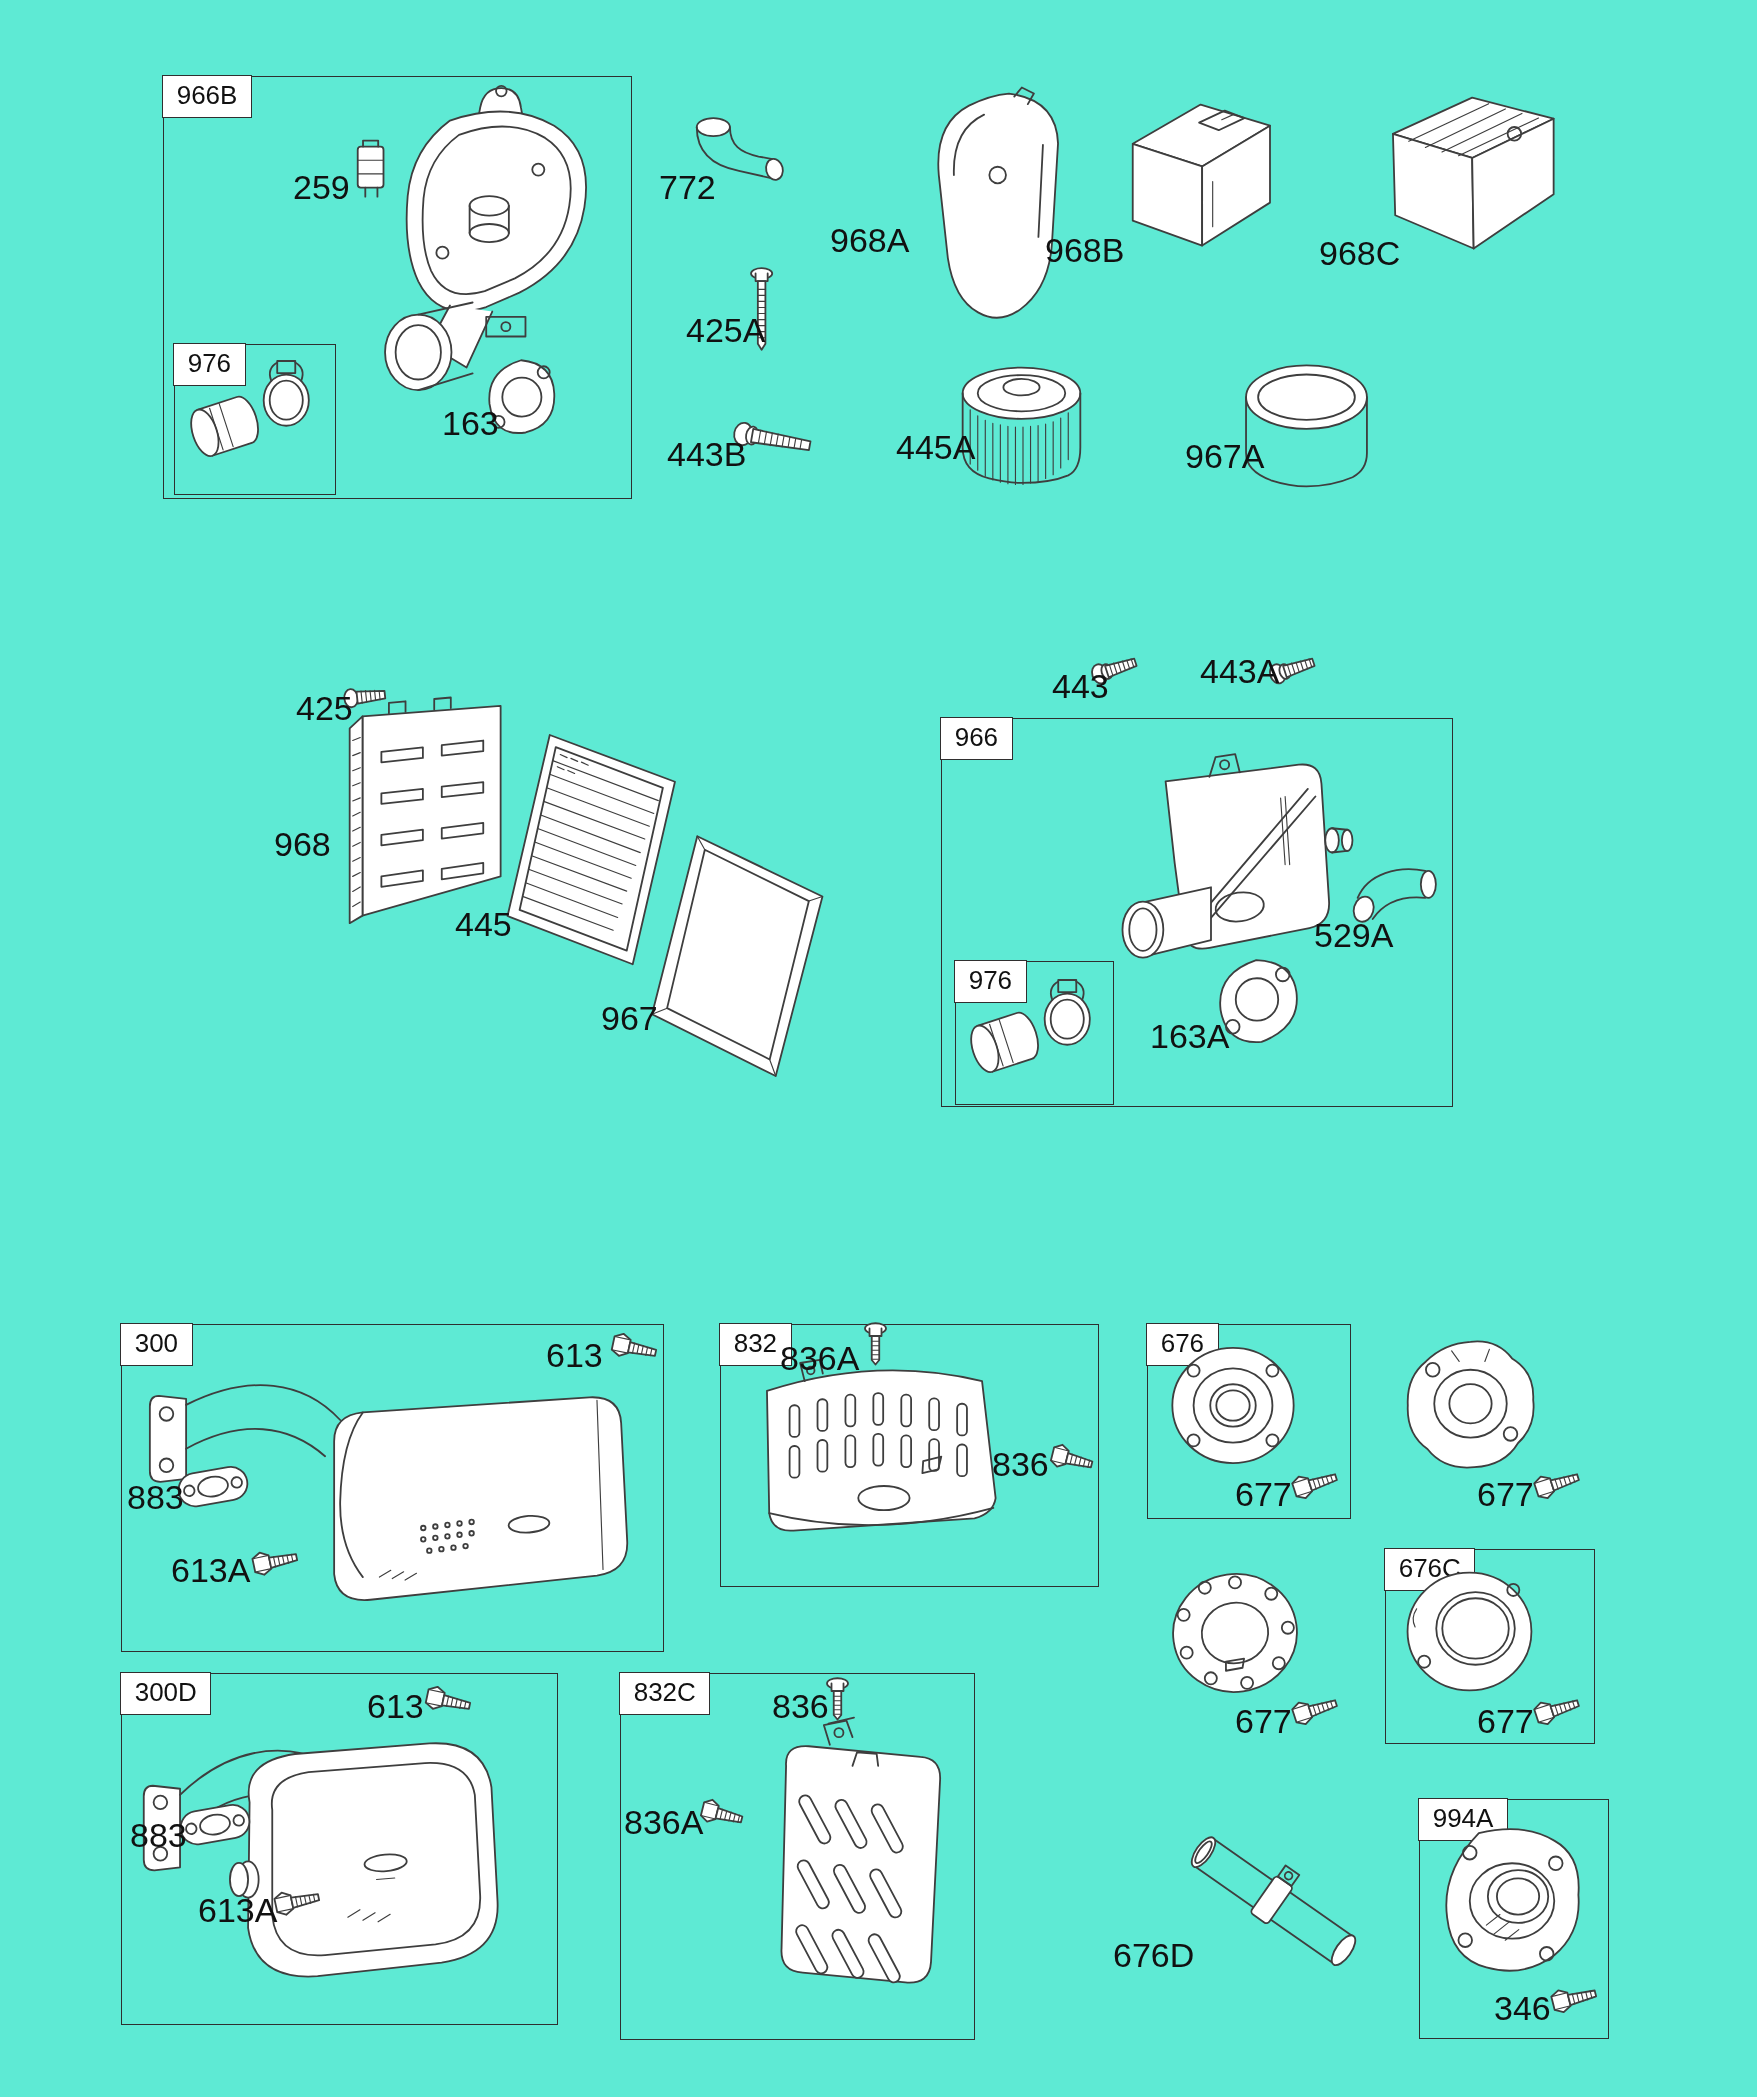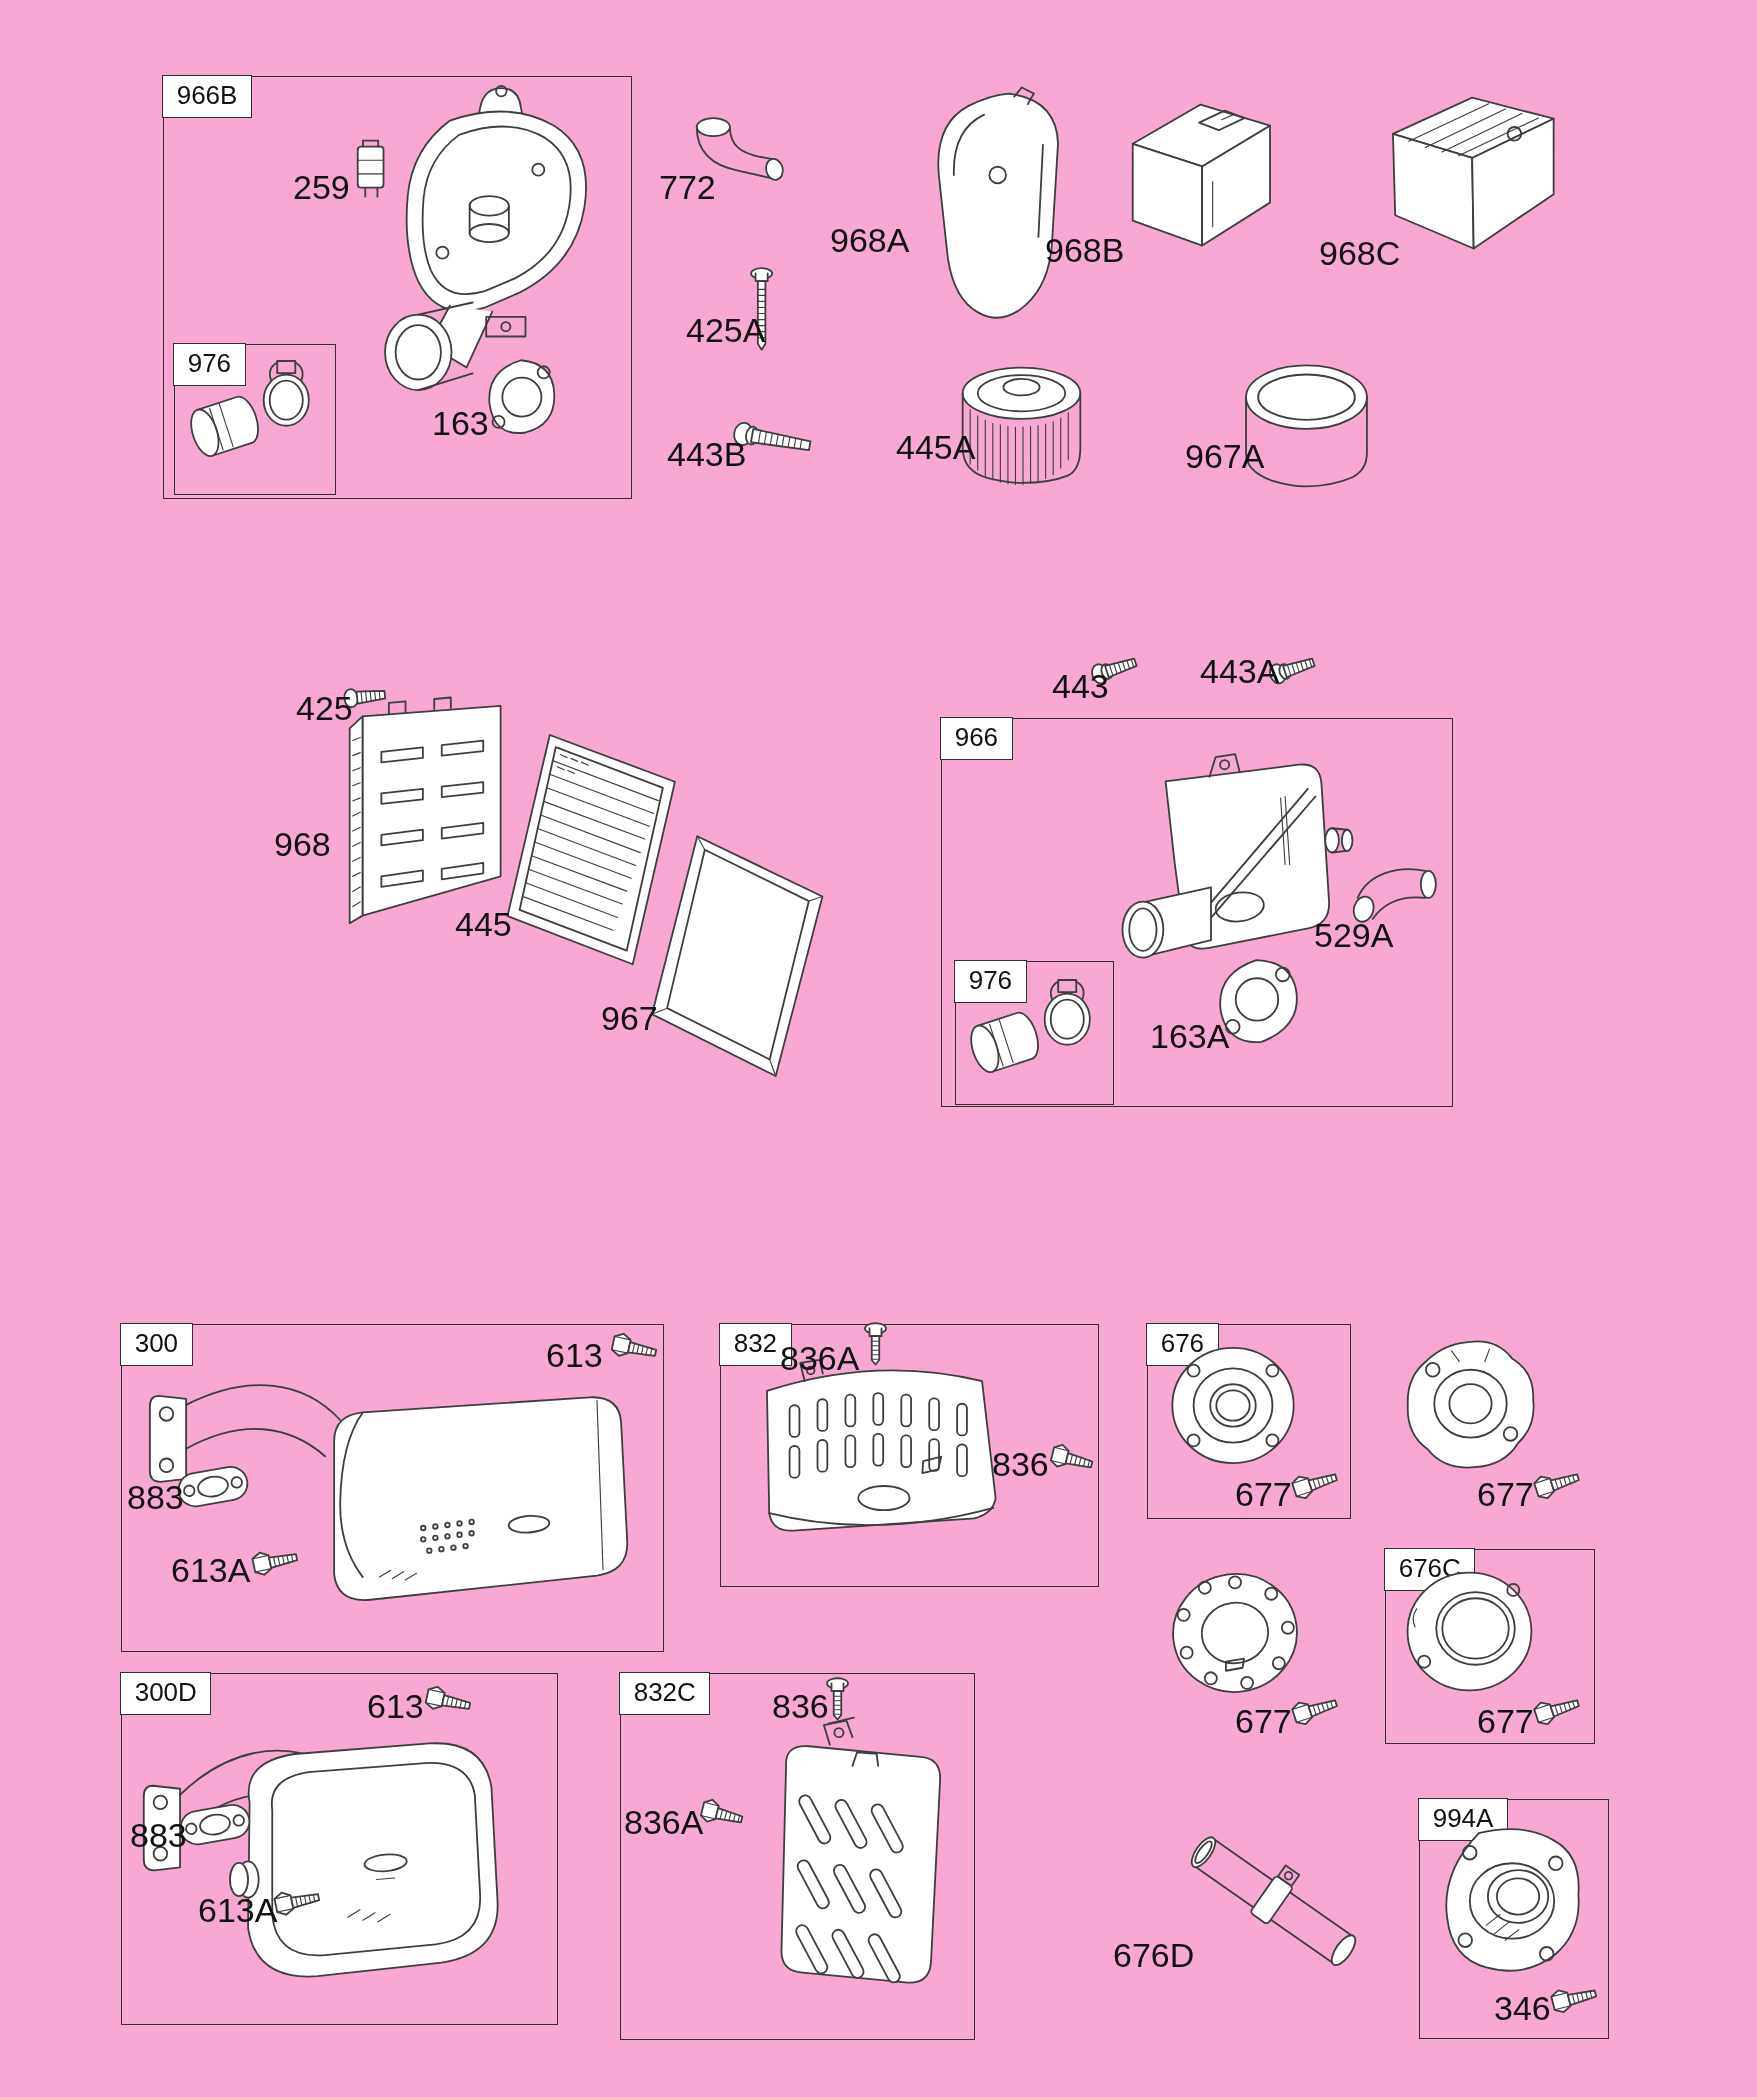--- a/index.html
+++ b/index.html
@@ -1,18 +1,18 @@
 <!DOCTYPE html>
 <html style="font-size:12px"><head>
 <meta charset="utf-8">
 <style>
   * { box-sizing: border-box; }
   html, body { margin: 0; padding: 0; background: #ffffff; }
   body { font-family: "Liberation Sans", sans-serif; color: #111; }
-  .canvas { position: relative; width: 1757px; height: 2097px; background: #f9a8d4; overflow: hidden; }
+  .canvas { position: relative; width: 1757px; height: 2097px; background: #5eead4; overflow: hidden; }
 
   .gbox { position: absolute; border: 1.9px solid #2f2f2f; background: transparent; }
   .gtag {
     position: absolute; top: -1.9px; left: -1.9px;
     border: 1.9px solid #2f2f2f; background: #ffffff;
     padding: 5.3px 13.6px; font-size: 26px; line-height: 1.15; color: #111;
     white-space: nowrap;
   }
   .lbl { position: absolute; font-size: 34px; color: #111; white-space: nowrap; z-index: 5; }
 
@@ -535,21 +535,21 @@
   <svg class="art part" style="left:1548px;top:1979px" width="54" height="39" viewBox="0 0 72 52">
     <g transform="rotate(-14 36 26)">
       <path d="M6 16 L17 10 L28 16 L28 34 L17 40 L6 34 Z"></path>
       <path class="thin" d="M6 16 L28 16 M6 34 L28 34"></path>
       <path d="M28 19 L64 22 L64 30 L28 33 Z"></path>
       <path class="thin" d="M34 19 v14 M40 20 v12 M46 20 v12 M52 21 v11 M58 21 v10"></path>
     </g>
   </svg>
 
   <div class="lbl" style="left:293px;top:168px">259</div>
-  <div class="lbl" style="left:432px;top:404px">163</div>
+  <div class="lbl" style="left:442px;top:404px">163</div>
   <div class="lbl" style="left:659px;top:168px">772</div>
   <div class="lbl" style="left:686px;top:311px">425A</div>
   <div class="lbl" style="left:667px;top:435px">443B</div>
   <div class="lbl" style="left:830px;top:221px">968A</div>
   <div class="lbl" style="left:1045px;top:231px">968B</div>
   <div class="lbl" style="left:1319px;top:234px">968C</div>
   <div class="lbl" style="left:896px;top:428px">445A</div>
   <div class="lbl" style="left:1185px;top:437px">967A</div>
 
   <div class="lbl" style="left:296px;top:689px">425</div>

